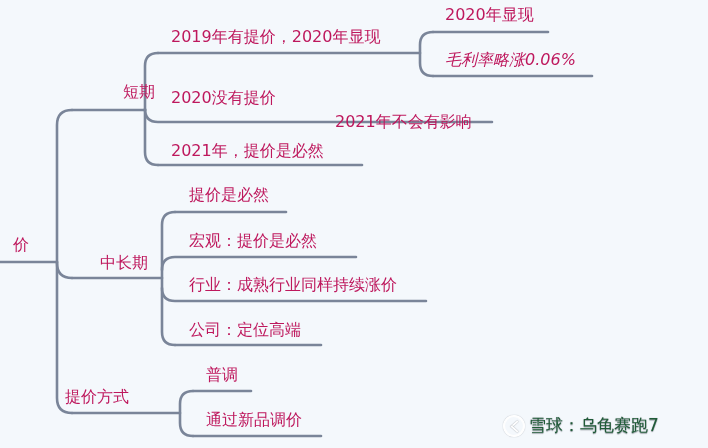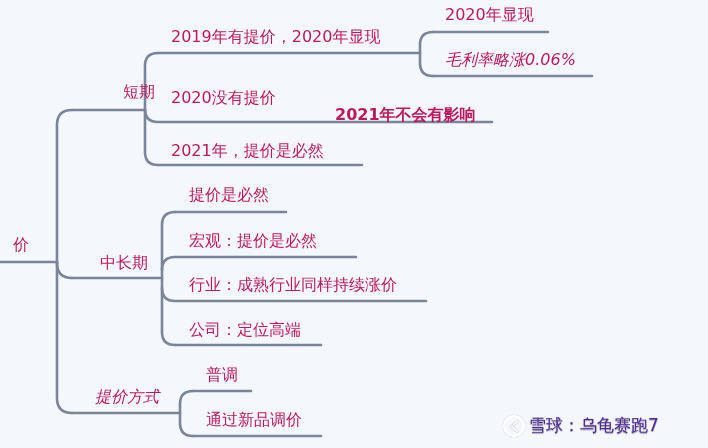--- a/index.html
+++ b/index.html
@@ -35,21 +35,21 @@
       color: #be185d;
       cursor: default;
     }
     .watermark {
       position: absolute;
       left: 503px;
       top: 414px;
       display: flex;
       align-items: center;
       gap: 4px;
-      color: #4c1d95;
+      color: #14532d;
       font-size: 17px;
       text-shadow: 0 0 1px #9aa0a8, 0 1px 1px #8a9098;
       opacity: 0.95;
     }
     .wm-logo {
       width: 22px;
       height: 22px;
       border-radius: 50%;
       border: 2px solid #ffffff;
       box-shadow: 0 0 1px #8a9098;
@@ -102,29 +102,29 @@
   <path d="M193 436 H321"></path>
 </svg>
 
 <div class="node" style="left:13px; top:235px;">价</div>
 
 <div class="node" style="left:83px; top:82px;margin-left:40px;">短期</div>
 <div class="node" style="left:171px; top:27px;">2019年有提价，2020年显现</div>
 <div class="node" style="left:445px; top:5px;">2020年显现</div>
 <div class="node" style="left:445px; top:50px;font-style:italic;">毛利率略涨0.06%</div>
 <div class="node" style="left:171px; top:88px;">2020没有提价</div>
-<div class="node" style="left:335px; top:105px;font-weight:bold;">2021年不会有影响</div>
+<div class="node" style="left:335px; top:112px;">2021年不会有影响</div>
 <div class="node" style="left:171px; top:141px;">2021年，提价是必然</div>
 
 <div class="node" style="left:100px; top:253px;">中长期</div>
 <div class="node" style="left:189px; top:185px;">提价是必然</div>
 <div class="node" style="left:189px; top:231px;">宏观：提价是必然</div>
 <div class="node" style="left:189px; top:275px;">行业：成熟行业同样持续涨价</div>
 <div class="node" style="left:189px; top:320px;">公司：定位高端</div>
 
-<div class="node" style="left:95px; top:387px;font-style:italic;">提价方式</div>
+<div class="node" style="left:65px; top:387px;">提价方式</div>
 <div class="node" style="left:206px; top:365px;">普调</div>
 <div class="node" style="left:206px; top:410px;text-align:right;">通过新品调价</div>
 
 <div class="watermark">
   <span class="wm-logo"></span>
   <span>雪球：乌龟赛跑7</span>
 </div>
 
 </body></html>

